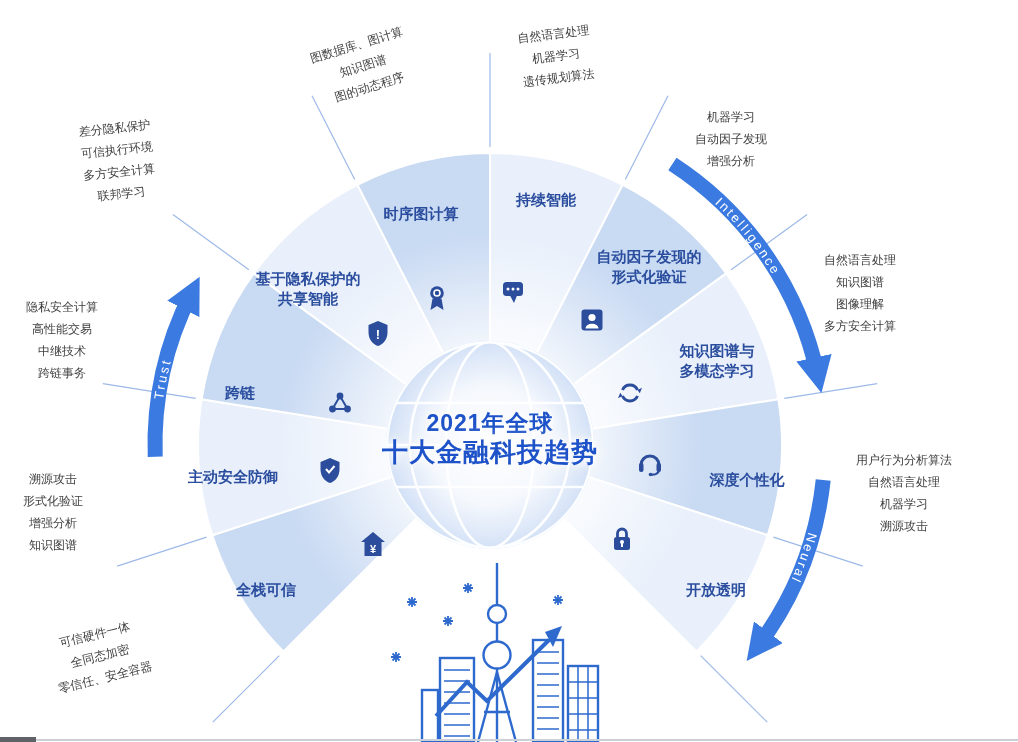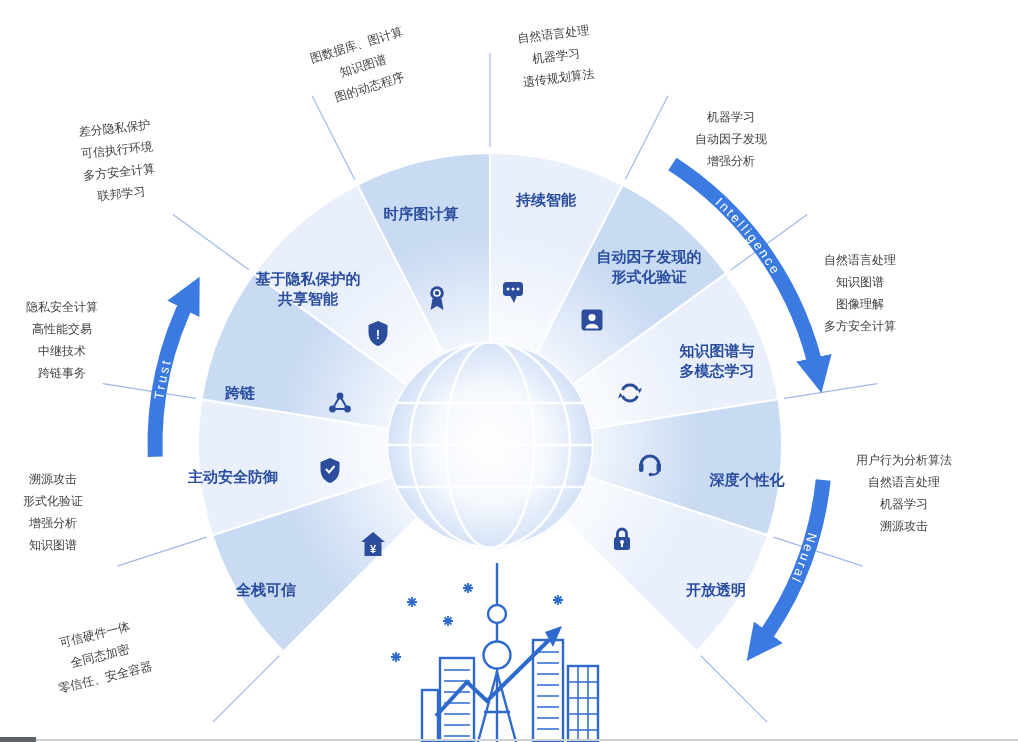--- a/index.html
+++ b/index.html
@@ -228,20 +228,24 @@
         <path stroke-width="1.5" d="M578,666v76 M588,666v76 M568,682h30 M568,698h30 M568,714h30 M568,730h30"></path>
       </g>
 
       <g>
         <polyline points="436,716 467,682 487,701 549,640" stroke-width="4"></polyline>
         <polygon points="562,626 545,632 553,647" fill="#2e6ace" stroke="none"></polygon>
       </g>
     </g>
   </svg>
 
+  <div class="txt center-title">
+    <div class="t1">2021年全球</div>
+    <div class="t2">十大金融科技趋势</div>
+  </div>
 
   <div class="txt seg s0">全栈可信</div>
   <div class="txt seg s1">主动安全防御</div>
   <div class="txt seg s2">跨链</div>
   <div class="txt seg s3">基于隐私保护的
 共享智能</div>
   <div class="txt seg s4">时序图计算</div>
   <div class="txt seg s5">持续智能</div>
   <div class="txt seg s6">自动因子发现的
 形式化验证</div>

